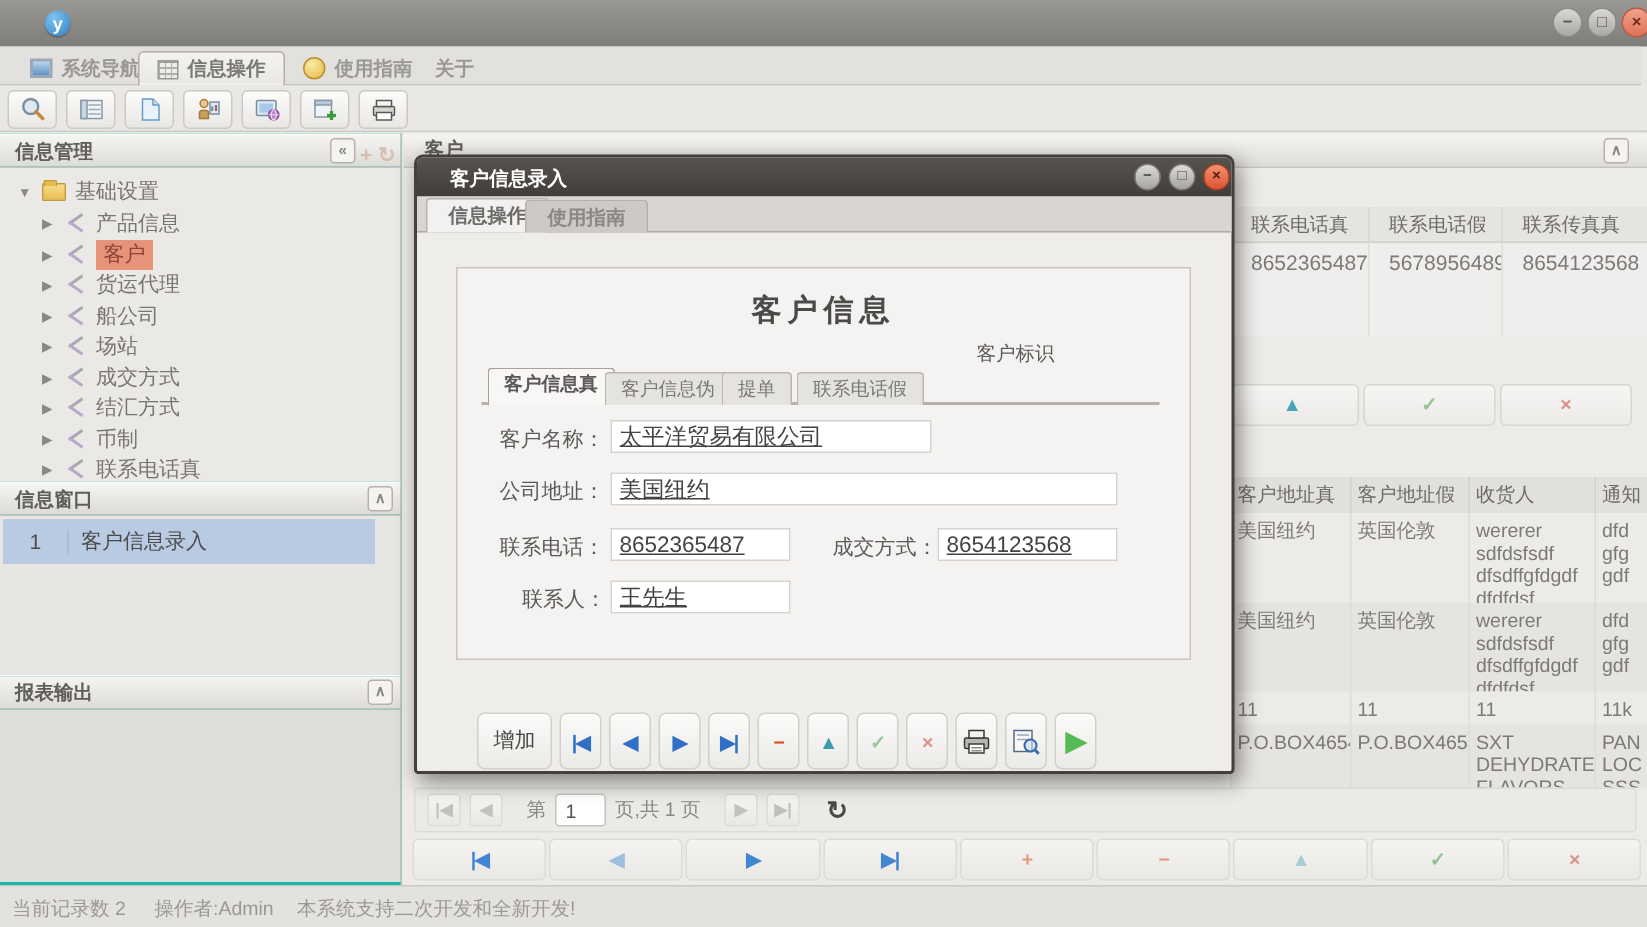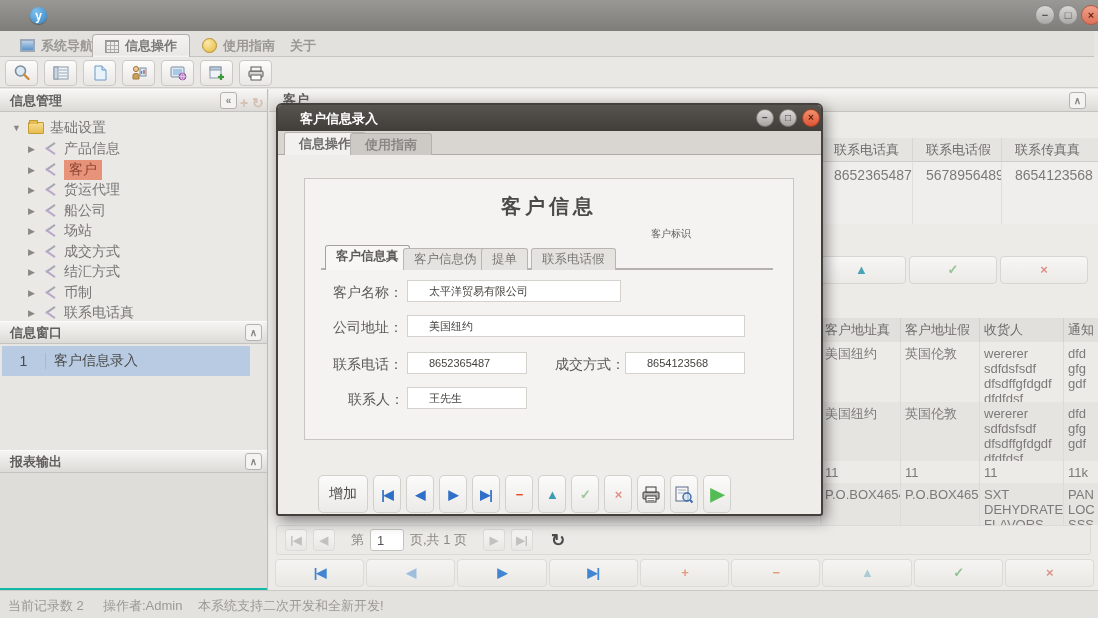--- a/index.html
+++ b/index.html
@@ -87,28 +87,28 @@
   .dtitle .dtext { position:absolute; left:22px; top:5px; color:#fff; font-weight:bold; font-size:13px; }
   .dwinbtn { position:absolute; top:4px; width:18px; height:18px; border-radius:50%; background:linear-gradient(#dcdbd9,#a5a4a1);
     border:1px solid #7a7875; color:#4a4845; font-size:10px; line-height:16px; text-align:center; font-weight:bold; }
   .dwinbtn.close { background:linear-gradient(#f2916f,#dd5434); border-color:#a93f22; color:#5e1d0d; }
   .dtabs { position:relative; height:24px; background:#d9d6d2; border-bottom:1px solid #aeaba7; }
   .dtab { position:absolute; top:2px; height:22px; padding:0 14px; line-height:22px; color:#8a8884; font-weight:bold;
     border:1px solid #b5b2ae; border-bottom:none; border-radius:3px 3px 0 0; background:#cdcac6; }
   .dtab.active { background:#f2f1ef; color:#6e6c6a; height:23px; top:1px; }
   .dpanel { position:absolute; left:26px; top:73px; width:490px; height:262px; background:#f4f3f1; border:1px solid #c9c6c2; }
   .dpanel h1 { font-size:20px; color:#4c4a48; text-align:center; margin-top:14px; font-weight:bold; letter-spacing:4px; }
-  .cidlabel { position:absolute; left:346px; top:48px; font-size:10px; color:#5c5a58; }
+  .cidlabel { position:absolute; left:346px; top:48px; font-size:13px; color:#5c5a58; }
   .cidinput { position:absolute; left:318px; top:65px; width:126px; height:22px; border:1px solid #d5d2ce; background:#fff; padding-left:4px; font-size:13px; color:#4a4846; font-family:"Liberation Mono",monospace; }
   .itabs { position:absolute; left:16px; top:68px; width:452px; height:23px; border-bottom:2px solid #b5b2ae; }
   .itab { position:absolute; top:1px; height:22px; padding:0 10px; line-height:21px; font-size:12.5px; color:#7a7876;
     border:1px solid #b9b6b2; border-bottom:none; border-radius:3px 3px 0 0; background:#e5e3df; }
   .itab.active { background:#f8f7f6; font-weight:bold; color:#5c5a58; top:-2px; height:25px; border-color:#a5a29e; }
   .fld { position:absolute; font-size:14px; color:#5c5a58; }
-  .finput { position:absolute; height:22px; border:1px solid #d5d2ce; background:#fff; padding-left:21px; font-size:11px; color:#454341; }
+  .finput { position:absolute; height:22px; border:1px solid #d5d2ce; background:#fff; padding-left:5px; font-size:15px; color:#454341;text-decoration:underline; }
   .dnav { position:absolute; left:0; top:368px; width:547px; height:42px; display:flex; align-items:center; gap:5px; padding-left:40px; }
   .dnbtn { width:28px; height:38px; border:1px solid #d2d0cc; border-radius:5px; background:linear-gradient(#fbfbfa,#eceae7);
     display:flex; align-items:center; justify-content:center; font-weight:bold; font-size:13px; }
   .dnbtn.txt { width:50px; font-size:14px; color:#4c4a48; font-weight:normal; }
   .glyph-pair { letter-spacing:-1px; }
 </style>
 </head>
 <body>
 
 <div id="screen">

